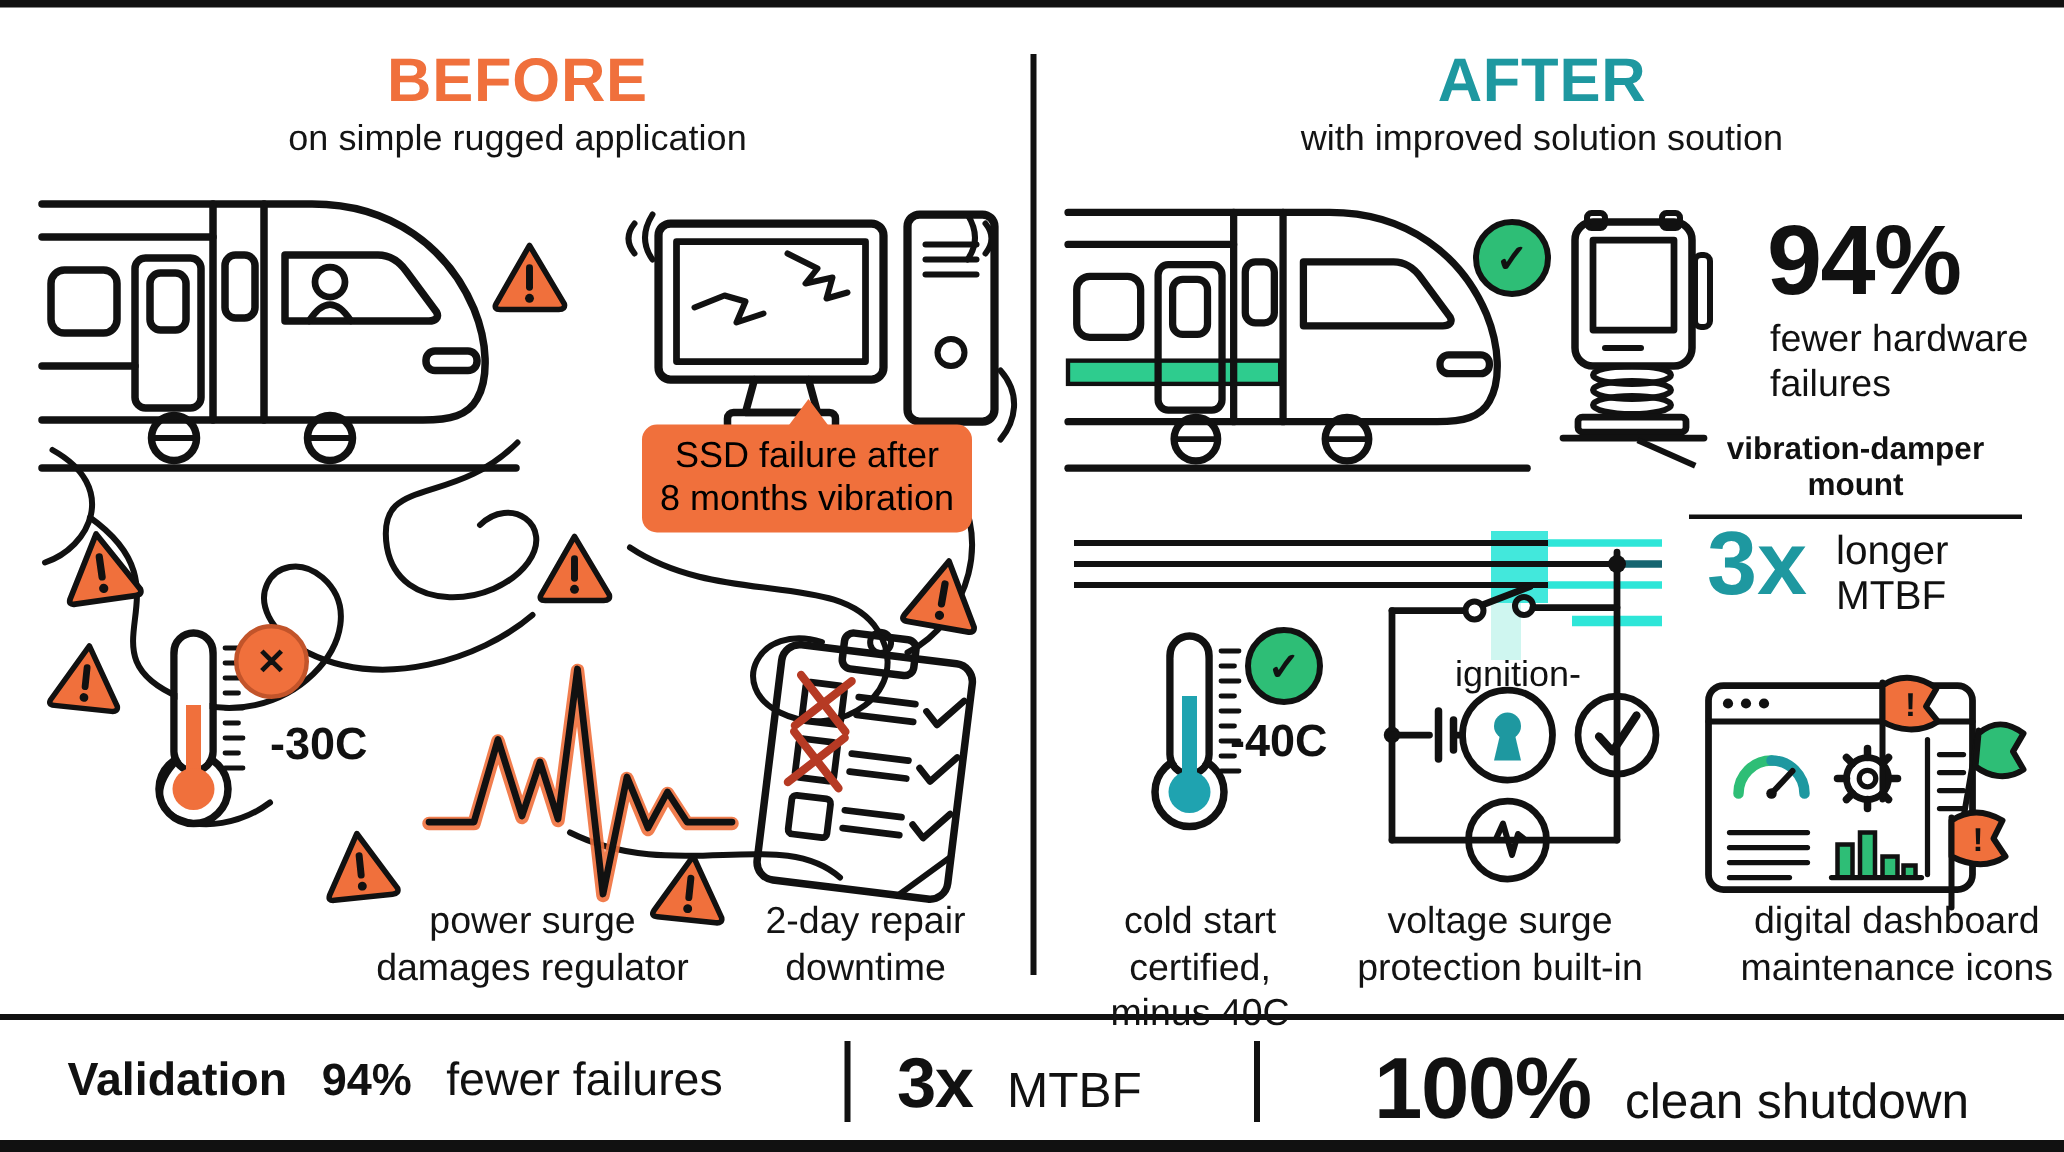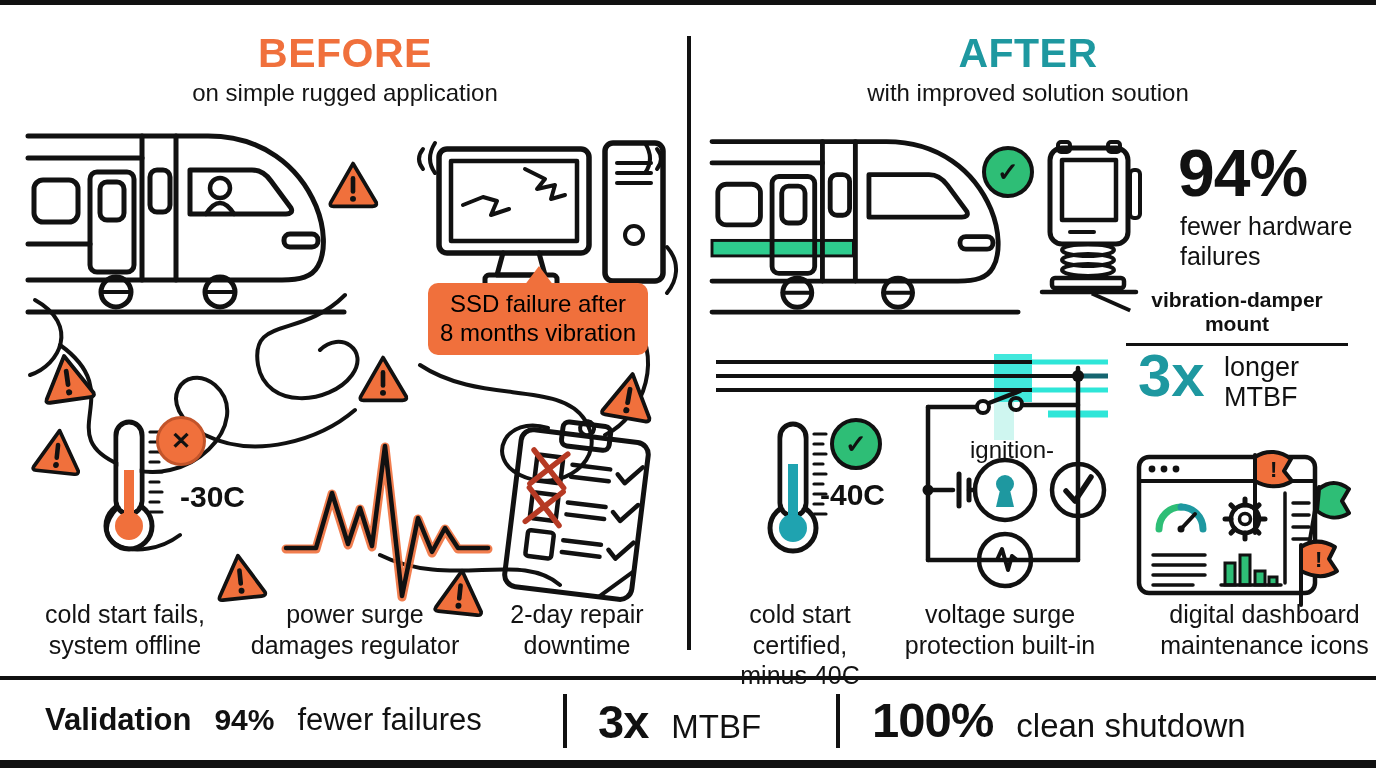--- a/index.html
+++ b/index.html
@@ -209,22 +209,20 @@
       <polyline points="108,128 116,136 132,118"></polyline>
     </g>
     <g stroke="#b63a24" stroke-width="5.5" stroke-linecap="round">
       <line x1="22" y1="38" x2="56" y2="72"></line>
         <line x1="56" y1="38" x2="22" y2="72"></line>
       <line x1="22" y1="76" x2="56" y2="110"></line>
         <line x1="56" y1="76" x2="22" y2="110"></line>
     </g>
   </svg>
 
-  <div class="caption pre" style="left:15px;width:220px;">cold start fails,
-system offline</div>
   <div class="caption pre" style="left:245px;width:220px;">power surge
 damages regulator</div>
   <div class="caption pre" style="left:487px;width:180px;">2-day repair
 downtime</div>
 
   <svg class="abs" style="left:712px;top:125px;" width="310" height="195" viewBox="0 0 320 195">
     <rect x="0" y="116" width="146" height="16" fill="#2ECC8E" stroke="#111" stroke-width="3"></rect>
     <path class="ln" stroke-width="5" d="M0 14 H180 C234 14 271 44 288 84 C297 106 298 130 290 144 C284 155 272 158 254 158 L0 158"></path>
     <path class="ln" stroke-width="5" d="M0 36 H114"></path>
     <path class="ln" stroke-width="5" d="M114 14 V158"></path>
@@ -401,17 +399,17 @@
     <span class="f-stat">94%</span>
     <span class="f-rest">fewer failures</span>
   </div>
   <div class="fsep" style="left:563px;"></div>
   <div class="footer-item" style="left:598px;top:694px;">
     <span class="f-big">3x</span>
     <span class="f-rest2">MTBF</span>
   </div>
   <div class="fsep" style="left:836px;"></div>
   <div class="footer-item" style="left:872px;top:692px;">
-    <span class="f-big" style="font-size:49px;">100%</span>
+    <span class="f-big" style="font-size:58px;margin-left:44px;">100%</span>
     <span class="f-rest2">clean shutdown</span>
   </div>
 
 </div>
 
 </body></html>

